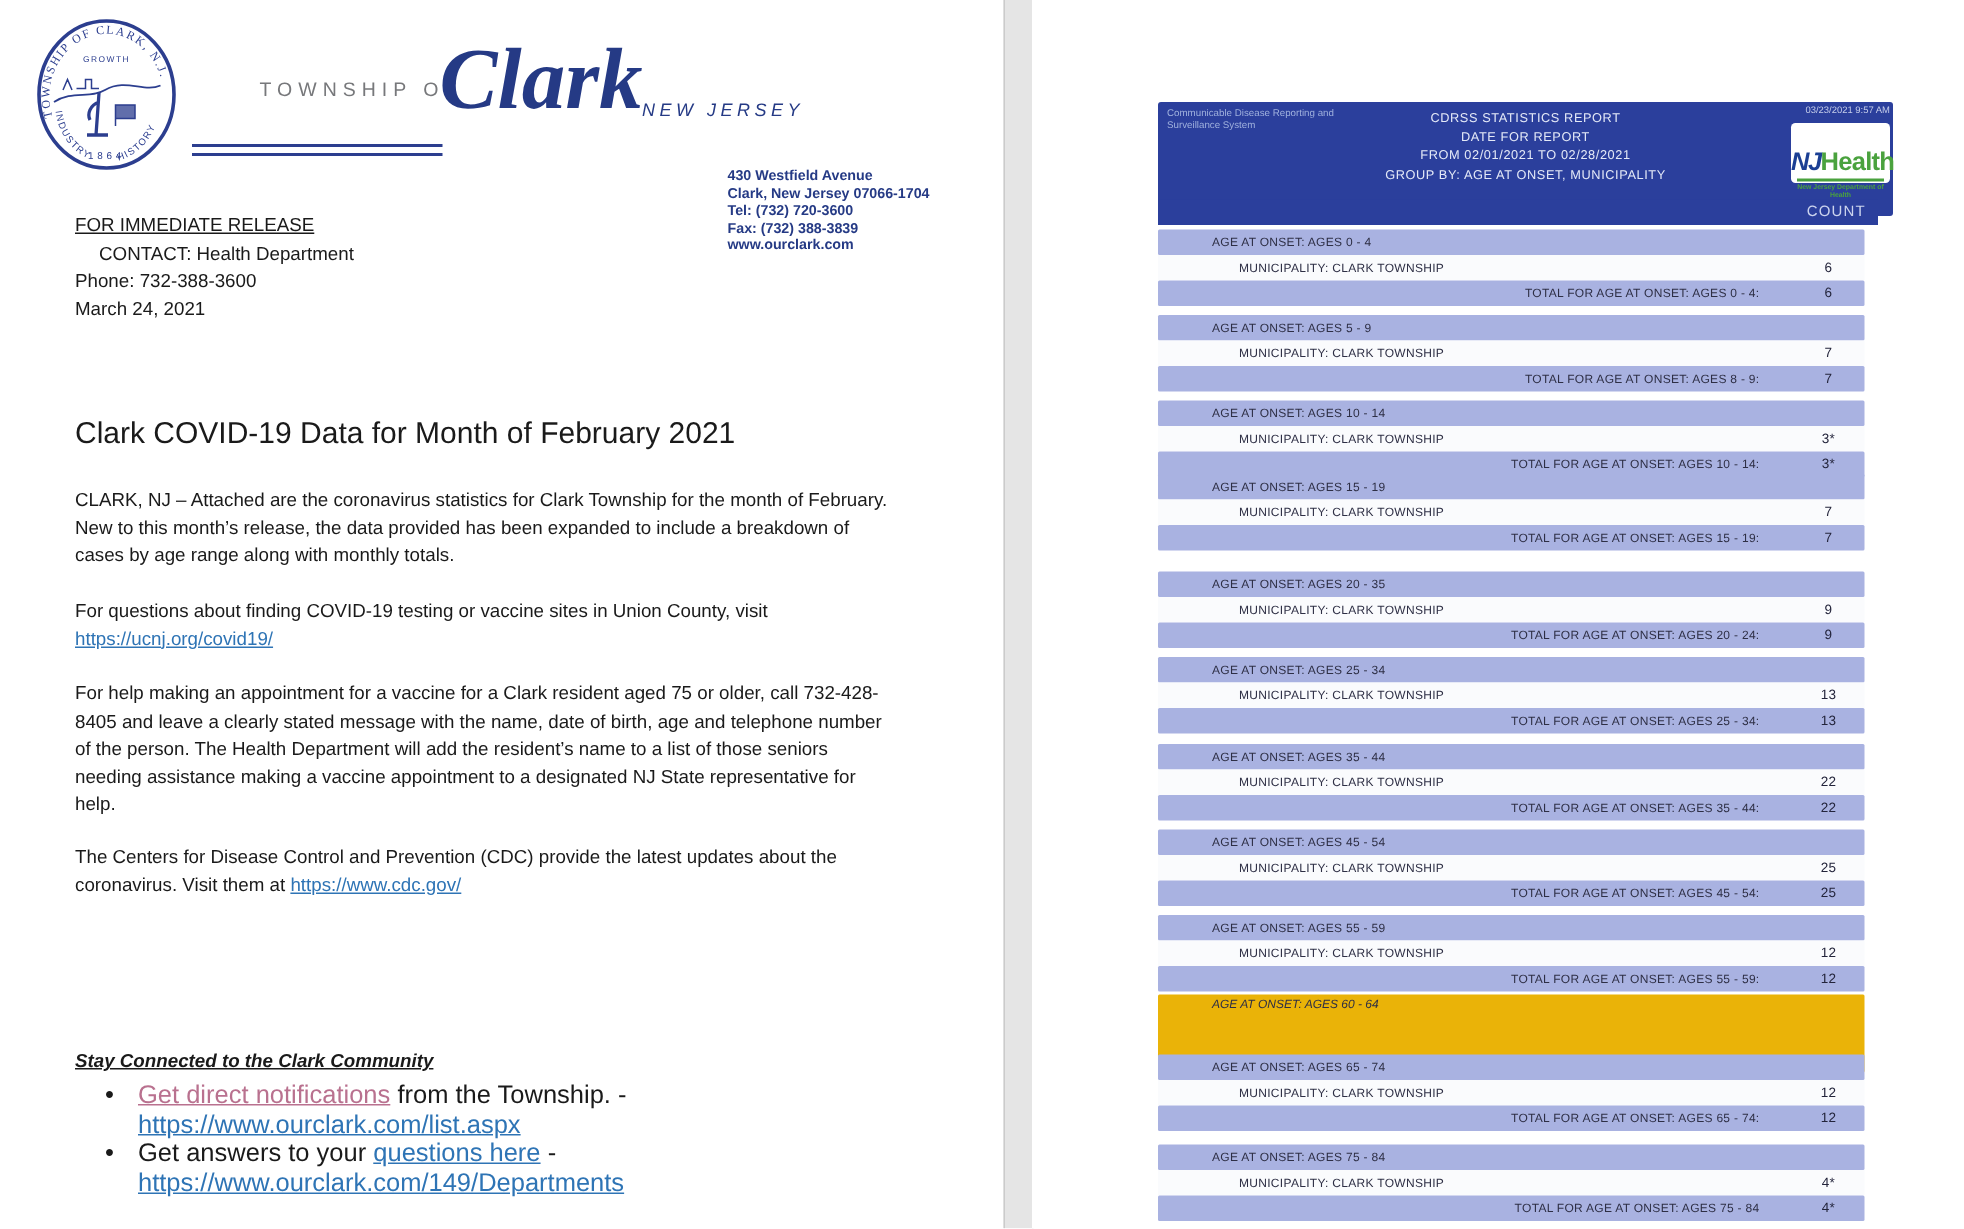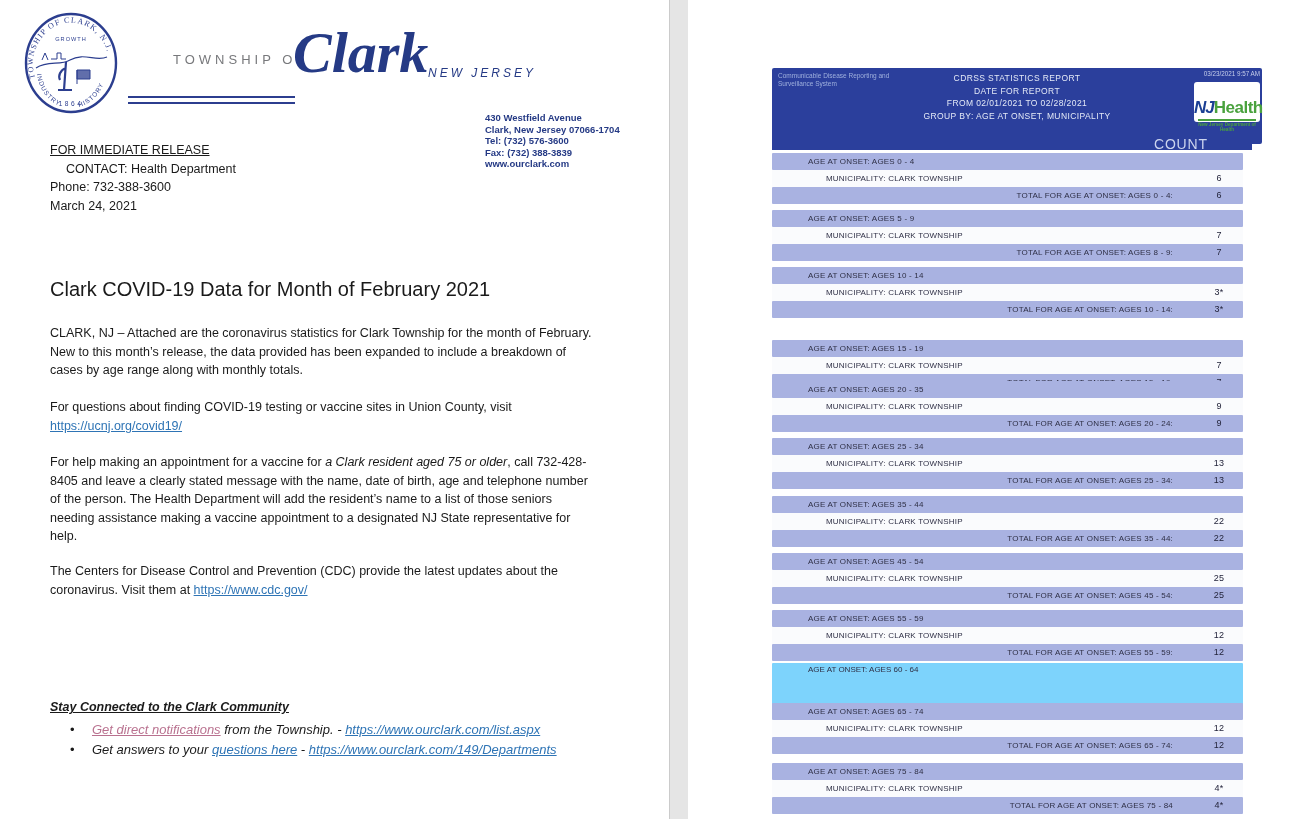--- a/index.html
+++ b/index.html
@@ -23,54 +23,54 @@
            color:#253a85;line-height:11.5px;}
   .release-line{position:absolute;left:50px;top:143px;font-size:12.5px;text-decoration:underline;}
   .contact-line{position:absolute;left:66px;top:162px;font-size:12.5px;}
   .phone-line{position:absolute;left:50px;top:180px;font-size:12.5px;}
   .date-line{position:absolute;left:50px;top:199px;font-size:12.5px;}
   .doc-title{position:absolute;left:50px;top:278px;width:540px;text-align:left;font-size:20px;}
   .para{position:absolute;left:50px;width:548px;font-size:12.5px;line-height:18.6px;}
   .p1{top:324px;} .p2{top:398px;} .p3{top:453px;} .p4{top:562px;}
   a.lnk{color:#2e74b5;text-decoration:underline;cursor:pointer;}
   a.lnk-visited{color:#b9718f;text-decoration:underline;cursor:pointer;}
-  .it{font-style:italic;}
+  .it{}
   .stay-head{position:absolute;left:50px;top:700px;font-size:12.5px;font-weight:bold;
              font-style:italic;text-decoration:underline;}
-  .bullets{position:absolute;left:70px;top:720px;width:540px;font-size:13px;
-           font-style:italic;line-height:19.5px;}
+  .bullets{position:absolute;left:70px;top:720px;width:540px;font-size:17px;
+           line-height:19.5px;}
   .bullet{position:relative;padding-left:22px;}
   .bullet::before{content:"•";position:absolute;left:0;top:0;font-style:normal;}
   
   .page-right{position:absolute;left:688px;top:0;width:621px;height:819px;background:#fff;}
   .rpt-hdr{position:absolute;left:84px;top:68px;width:490px;height:76px;background:#2b3f9c;
            border-radius:2px;}
   .rpt-sys{position:absolute;left:6px;top:4px;width:140px;font-size:6.5px;line-height:8px;
            color:#9fb0dd;}
   .rpt-titles{position:absolute;left:100px;top:4px;width:290px;text-align:center;
               font-size:8.5px;line-height:12.5px;color:#e4e9f7;letter-spacing:0.4px;}
   .rpt-ts{position:absolute;right:2px;top:2px;font-size:6.3px;color:#c5cdea;}
   .nj-logo{position:absolute;right:2px;top:14px;width:66px;height:40px;background:#ffffff;
            border-radius:3px;text-align:center;padding-top:16px;box-sizing:border-box;}
   .nj-logo .nj{font-weight:bold;font-style:italic;font-size:17px;color:#1b3f94;letter-spacing:-1px;}
   .nj-logo .health{font-weight:bold;font-size:17px;color:#4aa23e;letter-spacing:-0.5px;}
   .nj-logo .tagline{font-size:4.6px;color:#4aa23e;font-weight:bold;margin-top:1px;
                     border-top:2px solid #4aa23e;padding-top:1px;margin-left:4px;margin-right:4px;}
   .rpt-countbar{position:absolute;left:84px;top:133px;width:480px;height:17px;background:#2b3f9c;}
-  .rpt-countbar .count-label{position:absolute;right:8px;top:3px;width:90px;text-align:left;
-                             font-size:14px;color:#ccd4ee;letter-spacing:0.8px;}
+  .rpt-countbar .count-label{position:absolute;right:8px;top:3px;width:90px;text-align:right;
+                             font-size:10px;color:#ccd4ee;letter-spacing:0.8px;}
   .rpt-block{position:absolute;left:84px;width:471px;}
   .rpt-row{position:relative;height:17px;font-size:8px;color:#2e2f45;letter-spacing:0.2px;}
   .rpt-row.age{background:#a9b2e1;padding-left:36px;line-height:17px;border-radius:1px;}
   .rpt-row.muni{background:#fafbfd;padding-left:54px;line-height:17px;}
   .rpt-row.total{background:#a9b2e1;line-height:17px;border-radius:1px;}
   .rpt-row .tlabel{position:absolute;right:70px;top:0;}
   .rpt-row .cnt{position:absolute;right:4px;top:0;width:40px;text-align:center;
                 font-size:9px;color:#23243b;}
-  .rpt-merge{background:#7dd3fc;height:52px;position:relative;border-radius:1px;}
+  .rpt-merge{background:#eab308;height:52px;position:relative;border-radius:1px;font-style:italic;}
   .rpt-merge .age-lab{position:absolute;left:36px;top:2px;font-size:8px;color:#2e2f45;}
   .rpt-merge .tlabel{position:absolute;right:70px;bottom:3px;font-size:8px;color:#2e2f45;}
   .rpt-merge .cnt{position:absolute;right:4px;bottom:2px;width:40px;text-align:center;
                   font-size:9px;color:#23243b;}
 </style>
 </head>
 <body>
 
 <div class="canvas">
 
@@ -99,21 +99,21 @@
     </svg>
 
     <div class="brand-township">TOWNSHIP OF</div>
     <div class="brand-lines"></div>
     <div class="brand-clark">Clark</div>
     <div class="brand-nj">NEW JERSEY</div>
 
     <div class="address">
       <div>430 Westfield Avenue</div>
       <div>Clark, New Jersey 07066-1704</div>
-      <div>Tel:   (732) 576-3600</div>
+      <div>Tel:   (732) 720-3600</div>
       <div>Fax: (732) 388-3839</div>
       <div>www.ourclark.com</div>
     </div>
 
     <div class="release-line">FOR IMMEDIATE RELEASE</div>
     <div class="contact-line">CONTACT:  Health Department</div>
     <div class="phone-line">Phone: 732-388-3600</div>
     <div class="date-line">March 24, 2021</div>
 
     <div class="doc-title">Clark COVID-19 Data for Month of February 2021</div>
@@ -188,21 +188,21 @@
 
     <div class="rpt-block" style="top:267px">
       <div class="rpt-row age"><span>AGE AT ONSET: AGES 10 - 14</span></div>
       <div class="rpt-row muni"><span>MUNICIPALITY: CLARK TOWNSHIP</span><span class="cnt">3*</span></div>
       <div class="rpt-row total">
           <span class="tlabel">TOTAL FOR AGE AT ONSET: AGES 10 - 14:</span>
           <span class="cnt">3*</span>
         </div>
     </div>
 
-    <div class="rpt-block" style="top:340px">
+    <div class="rpt-block" style="top:316px">
       <div class="rpt-row age"><span>AGE AT ONSET: AGES 15 - 19</span></div>
       <div class="rpt-row muni"><span>MUNICIPALITY: CLARK TOWNSHIP</span><span class="cnt">7</span></div>
       <div class="rpt-row total">
           <span class="tlabel">TOTAL FOR AGE AT ONSET: AGES 15 - 19:</span>
           <span class="cnt">7</span>
         </div>
     </div>
 
     <div class="rpt-block" style="top:381px">
       <div class="rpt-row age"><span>AGE AT ONSET: AGES 20 - 35</span></div>

